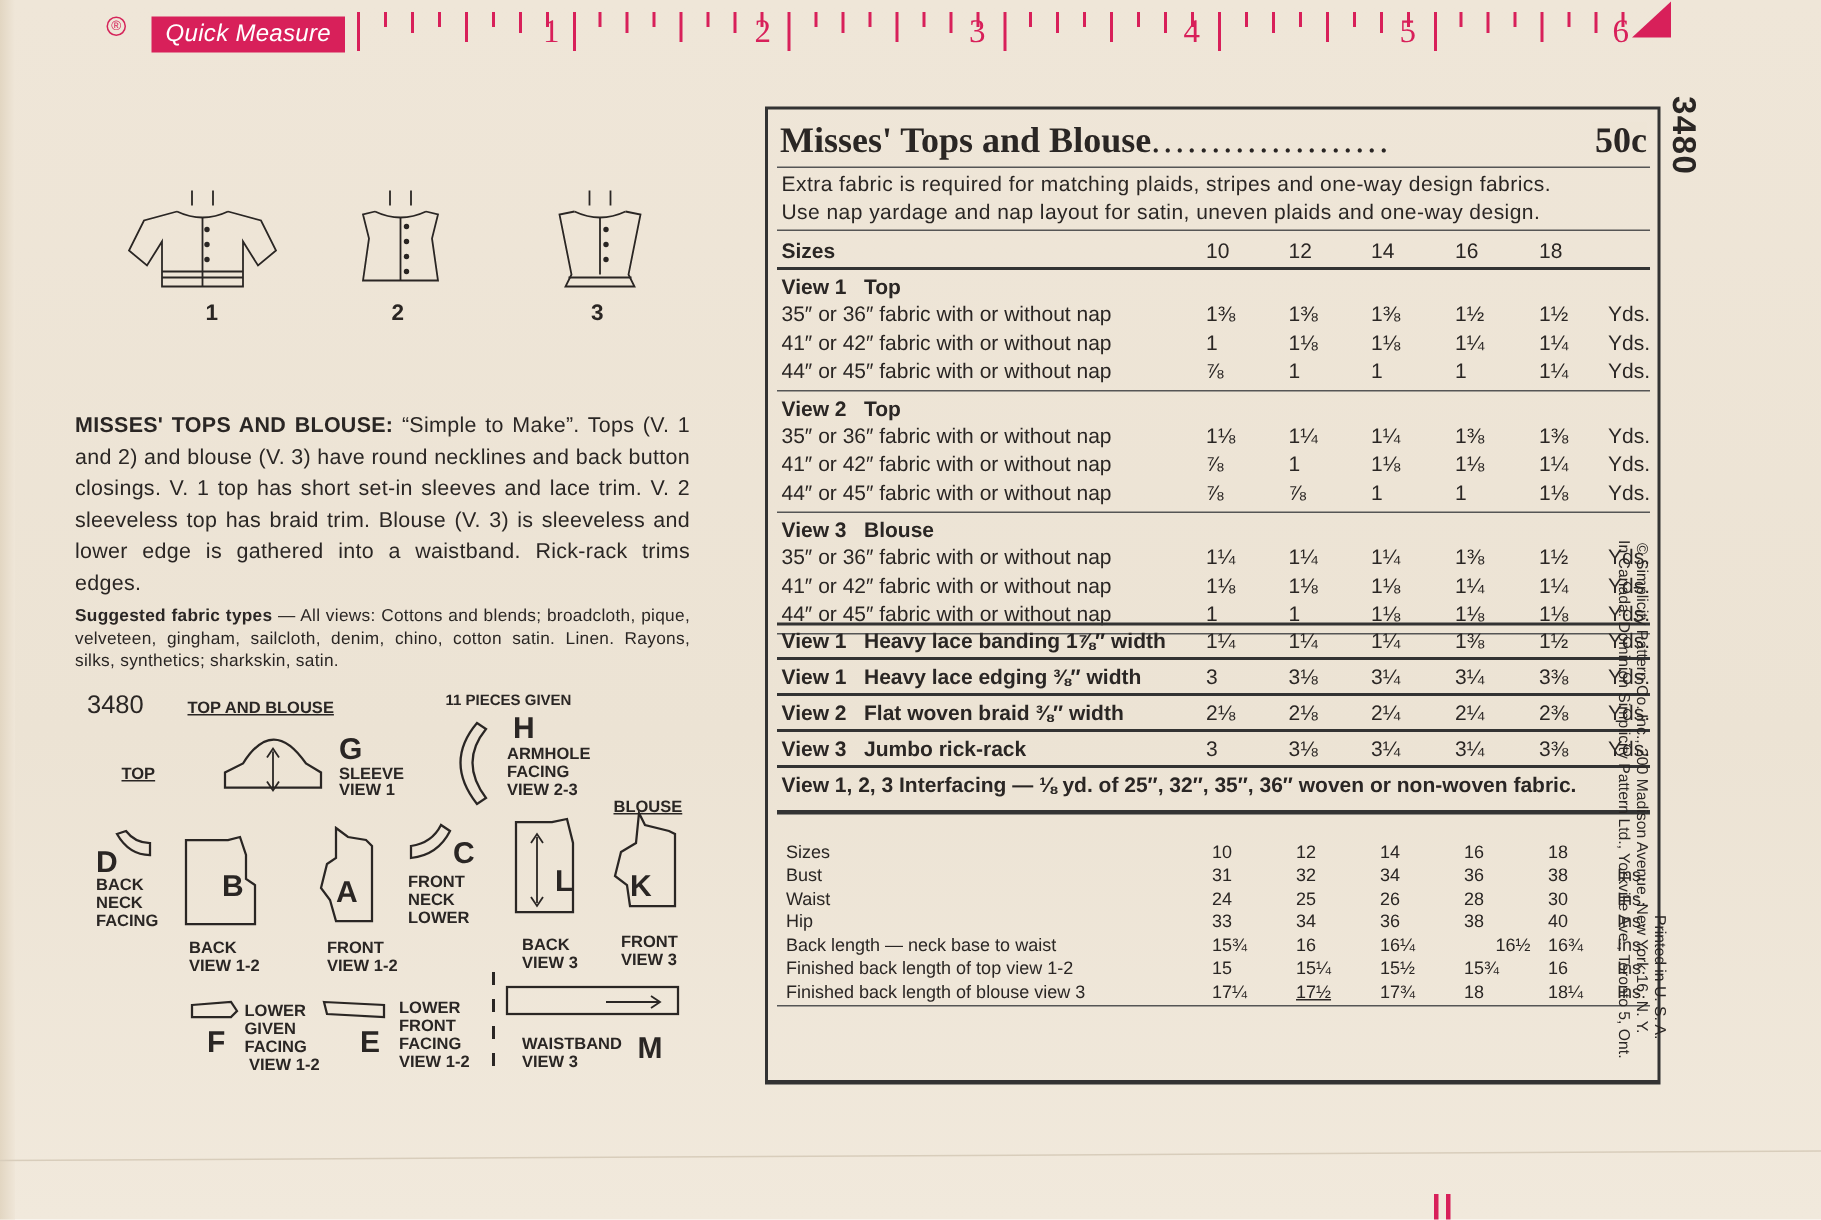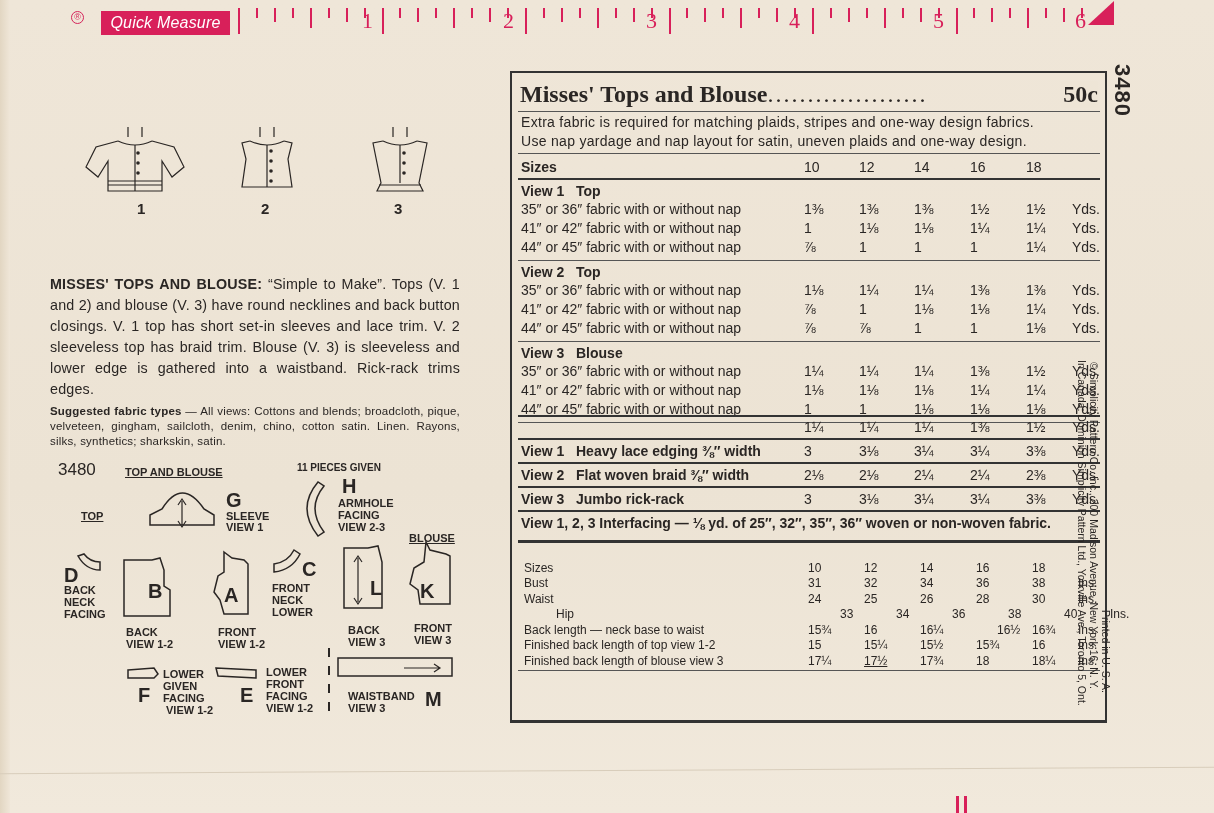--- a/index.html
+++ b/index.html
@@ -377,20 +377,21 @@
           <span class="c" style="left: 283px;">1</span>
           <span class="c" style="left: 338px;">1</span>
           <span class="c" style="left: 393px;">1⅛</span>
           <span class="c" style="left: 449px;">1⅛</span>
           <span class="c" style="left: 505px;">1⅛</span>
           <span class="u">Yds.</span>
         </div>
         <div class="hr" style="top: 349px;"></div>
         <div class="hr thick" style="top: 342px;"></div>
         <div class="row bold" style="top: 346px; font-weight: bold;">
+          <span class="lbl" style="white-space: pre;">View 1   Heavy lace banding 1⅞″ width</span>
           <span class="c" style="left: 283px; font-weight: normal;">1¼</span>
           <span class="c" style="left: 338px; font-weight: normal;">1¼</span>
           <span class="c" style="left: 393px; font-weight: normal;">1¼</span>
           <span class="c" style="left: 449px; font-weight: normal;">1⅜</span>
           <span class="c" style="left: 505px; font-weight: normal;">1½</span>
           <span class="u" style="font-weight: normal;">Yds.</span>
         </div>
         <div class="hr thick" style="top: 365px;"></div>
         <div class="row bold" style="top: 370px; font-weight: bold;">
           <span class="lbl" style="white-space: pre;">View 1   Heavy lace edging ⅜″ width</span>
@@ -449,21 +450,21 @@
         </div>
         <div class="srow" style="top: 518.5px;">
           <span class="lbl">Waist</span>
           <span class="c" style="left: 284px;">24</span>
           <span class="c" style="left: 340px;">25</span>
           <span class="c" style="left: 396px;">26</span>
           <span class="c" style="left: 452px;">28</span>
           <span class="c" style="left: 508px;">30</span>
           <span class="u">Ins.</span>
         </div>
-        <div class="srow" style="top: 534px; margin-left: 32px;">
+        <div class="srow" style="top: 534px;">
           <span class="lbl">Hip</span>
           <span class="c" style="left: 284px;">33</span>
           <span class="c" style="left: 340px;">34</span>
           <span class="c" style="left: 396px;">36</span>
           <span class="c" style="left: 452px;">38</span>
           <span class="c" style="left: 508px;">40</span>
           <span class="u">Ins.</span>
         </div>
         <div class="srow" style="top: 549.5px;">
           <span class="lbl">Back length — neck base to waist</span>

